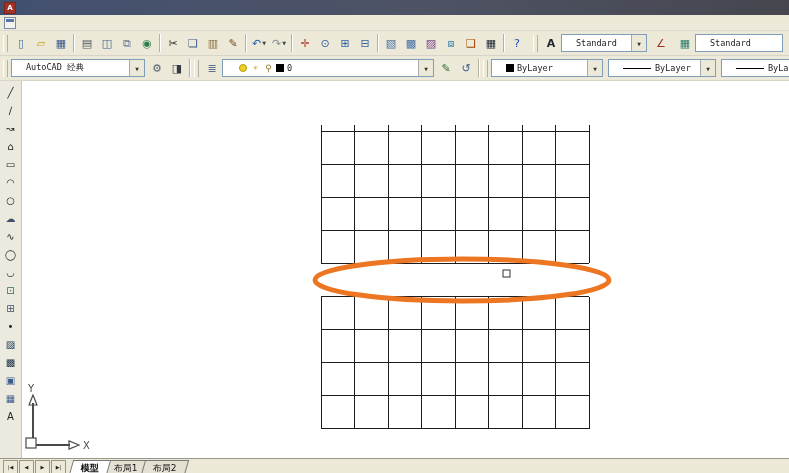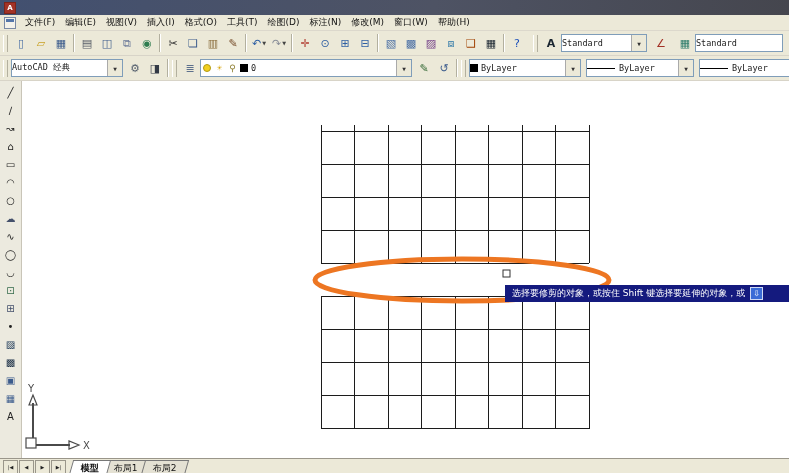--- a/index.html
+++ b/index.html
@@ -24,21 +24,21 @@
   
   .tbrow{height:24px;background:#ece9d8;display:flex;align-items:center;padding:0 2px;
     border-bottom:1px solid #d8d4c8;}
   .grip{width:3px;height:17px;border-left:1px solid #fff;border-right:1px solid #b3b09f;margin:0 3px 0 1px;flex:0 0 auto;}
   .tb-btn{width:18px;height:18px;display:flex;align-items:center;justify-content:center;
     border:1px solid #ece9d8;flex:0 0 auto;cursor:default;position:relative;background:#ece9d8;}
   .tb-btn .glyph{font-size:11px;line-height:1;}
   .tb-btn .dd{font-size:5px;color:#444;margin-left:1px;}
   .tb-sep{width:1px;height:18px;background:#b3b09f;border-right:1px solid #fff;margin:0 2px;flex:0 0 auto;}
   .combo{height:18px;background:#fff;border:1px solid #7f9db9;display:flex;align-items:center;
-    padding-left:0;box-sizing:border-box;flex:0 0 auto;font-family:"DejaVu Sans Mono",monospace;
+    padding-left:14px;box-sizing:border-box;flex:0 0 auto;font-family:"DejaVu Sans Mono",monospace;
     font-size:8.5px;color:#222;white-space:nowrap;overflow:hidden;}
   .combo .arrow-btn{margin-left:auto;width:14px;align-self:stretch;background:#ece9d8;
     border-left:1px solid #aaa;display:flex;align-items:center;justify-content:center;
     font-size:6px;color:#333;flex:0 0 auto;}
   .mini-icon{display:inline-flex;align-items:center;justify-content:center;width:11px;height:11px;
     margin-right:2px;flex:0 0 auto;font-size:9px;line-height:1;}
   .swatch{width:8px;height:8px;background:#000;margin-right:3px;flex:0 0 auto;}
   .bulb{width:8px;height:8px;border-radius:50%;background:#f2cf1f;border:1px solid #b29a12;box-sizing:border-box;}
   .ltline{display:inline-block;width:28px;height:1px;background:#000;margin-right:4px;flex:0 0 auto;}
 
@@ -73,33 +73,20 @@
 <body>
 
 <div id="app">
 
   <div class="titlebar">
     <div class="app-icon">A</div>
   </div>
 
   <div class="menubar">
     <div class="win-icon"></div>
-    <div style="display:flex;align-items:center;">
-        <span class="menu-item">文件(F)</span>
-        <span class="menu-item">编辑(E)</span>
-        <span class="menu-item">视图(V)</span>
-        <span class="menu-item">插入(I)</span>
-        <span class="menu-item">格式(O)</span>
-        <span class="menu-item">工具(T)</span>
-        <span class="menu-item">绘图(D)</span>
-        <span class="menu-item">标注(N)</span>
-        <span class="menu-item">修改(M)</span>
-        <span class="menu-item">窗口(W)</span>
-        <span class="menu-item">帮助(H)</span>
-      </div>
   </div>
 
   <div class="tbrow">
     <div class="grip"></div>
     <div style="display:flex;align-items:center;">
         <span class="tb-btn">
           <span class="glyph" style="color: rgb(74, 111, 165);">▯</span>
         </span>
         <span class="tb-btn">
           <span class="glyph" style="color: rgb(201, 162, 39);">▱</span>
@@ -194,21 +181,21 @@
       <span class="glyph" style="color:#2e7d6b;">▦</span>
     </div>
     <div class="combo" style="width:88px;">
       <span>Standard</span>
 
     </div>
   </div>
 
   <div class="tbrow">
     <div class="grip"></div>
-    <div class="combo" style="width:112px;">
+    <div class="combo" style="width:134px;">
       <span>AutoCAD 经典</span>
       <span class="arrow-btn">▼</span>
     </div>
     <div style="display:flex;align-items:center;margin-left:2px;">
         <span class="tb-btn">
           <span class="glyph" style="color: rgb(85, 96, 110);">⚙</span>
         </span>
         <span class="tb-btn">
           <span class="glyph" style="color: rgb(51, 58, 69);">◨</span>
         </span>
@@ -348,24 +335,20 @@
           <ellipse cx="440" cy="199" rx="147" ry="21" fill="none" stroke="#ed7622" stroke-width="5"></ellipse>
           <rect x="481" y="189" width="7" height="7" fill="#fff" stroke="#333" stroke-width="1"></rect>
           <line x1="11" y1="322" x2="11" y2="357" stroke="#4a4a4a" stroke-width="1.2" shape-rendering="crispEdges"></line>
           <line x1="14" y1="364" x2="48" y2="364" stroke="#4a4a4a" stroke-width="1.2" shape-rendering="crispEdges"></line>
           <polygon points="11,314 7,324 15,324" fill="none" stroke="#4a4a4a" stroke-width="1.2"></polygon>
           <polygon points="57,364 47,360 47,368" fill="none" stroke="#4a4a4a" stroke-width="1.2"></polygon>
           <rect x="4" y="357" width="10" height="10" fill="#fff" stroke="#4a4a4a" stroke-width="1.2"></rect>
           <text x="6" y="311" fill="#4a4a4a" font-size="10" font-family="DejaVu Sans, sans-serif">Y</text>
           <text x="61" y="368" fill="#4a4a4a" font-size="10" font-family="DejaVu Sans, sans-serif">X</text>
         </svg>
-      <div class="cmd-tooltip" style="left: 483px; top: 204px; background: rgb(20, 26, 126);">
-        <span>选择要修剪的对象，或按住 Shift 键选择要延伸的对象，或</span>
-        <span class="dyn-icon">⇩</span>
-      </div>
     </div>
   </div>
 
   <div class="tabbar">
     <div class="tab-nav">
         <span class="tab-nav-btn">|◀</span>
         <span class="tab-nav-btn">◀</span>
         <span class="tab-nav-btn">▶</span>
         <span class="tab-nav-btn">▶|</span>
       </div>

